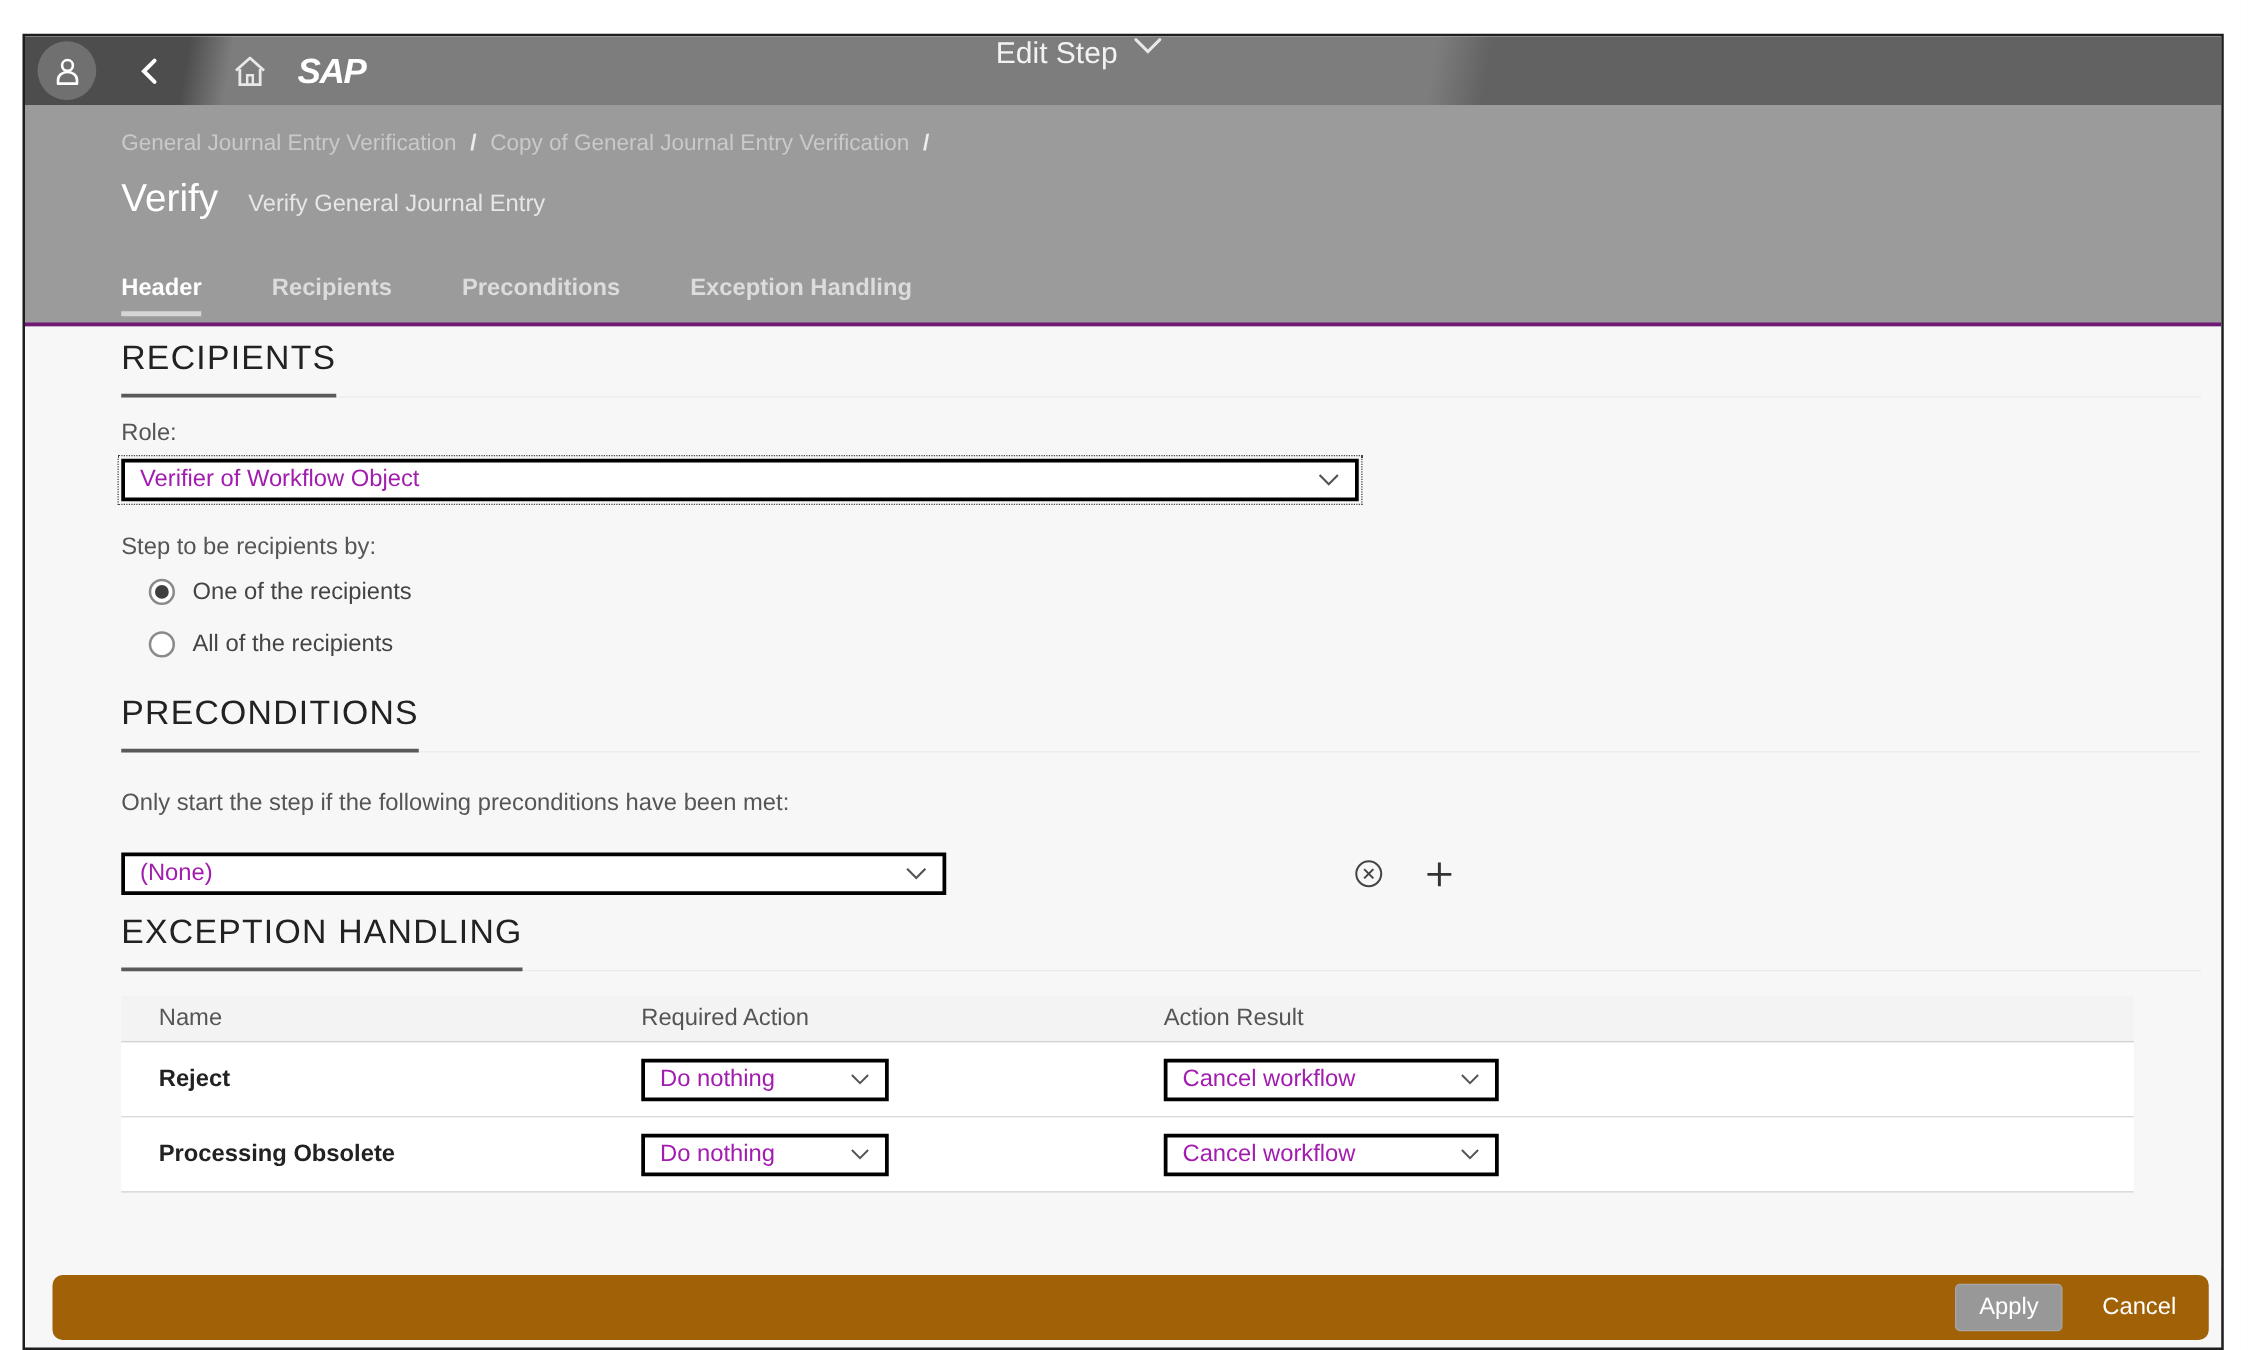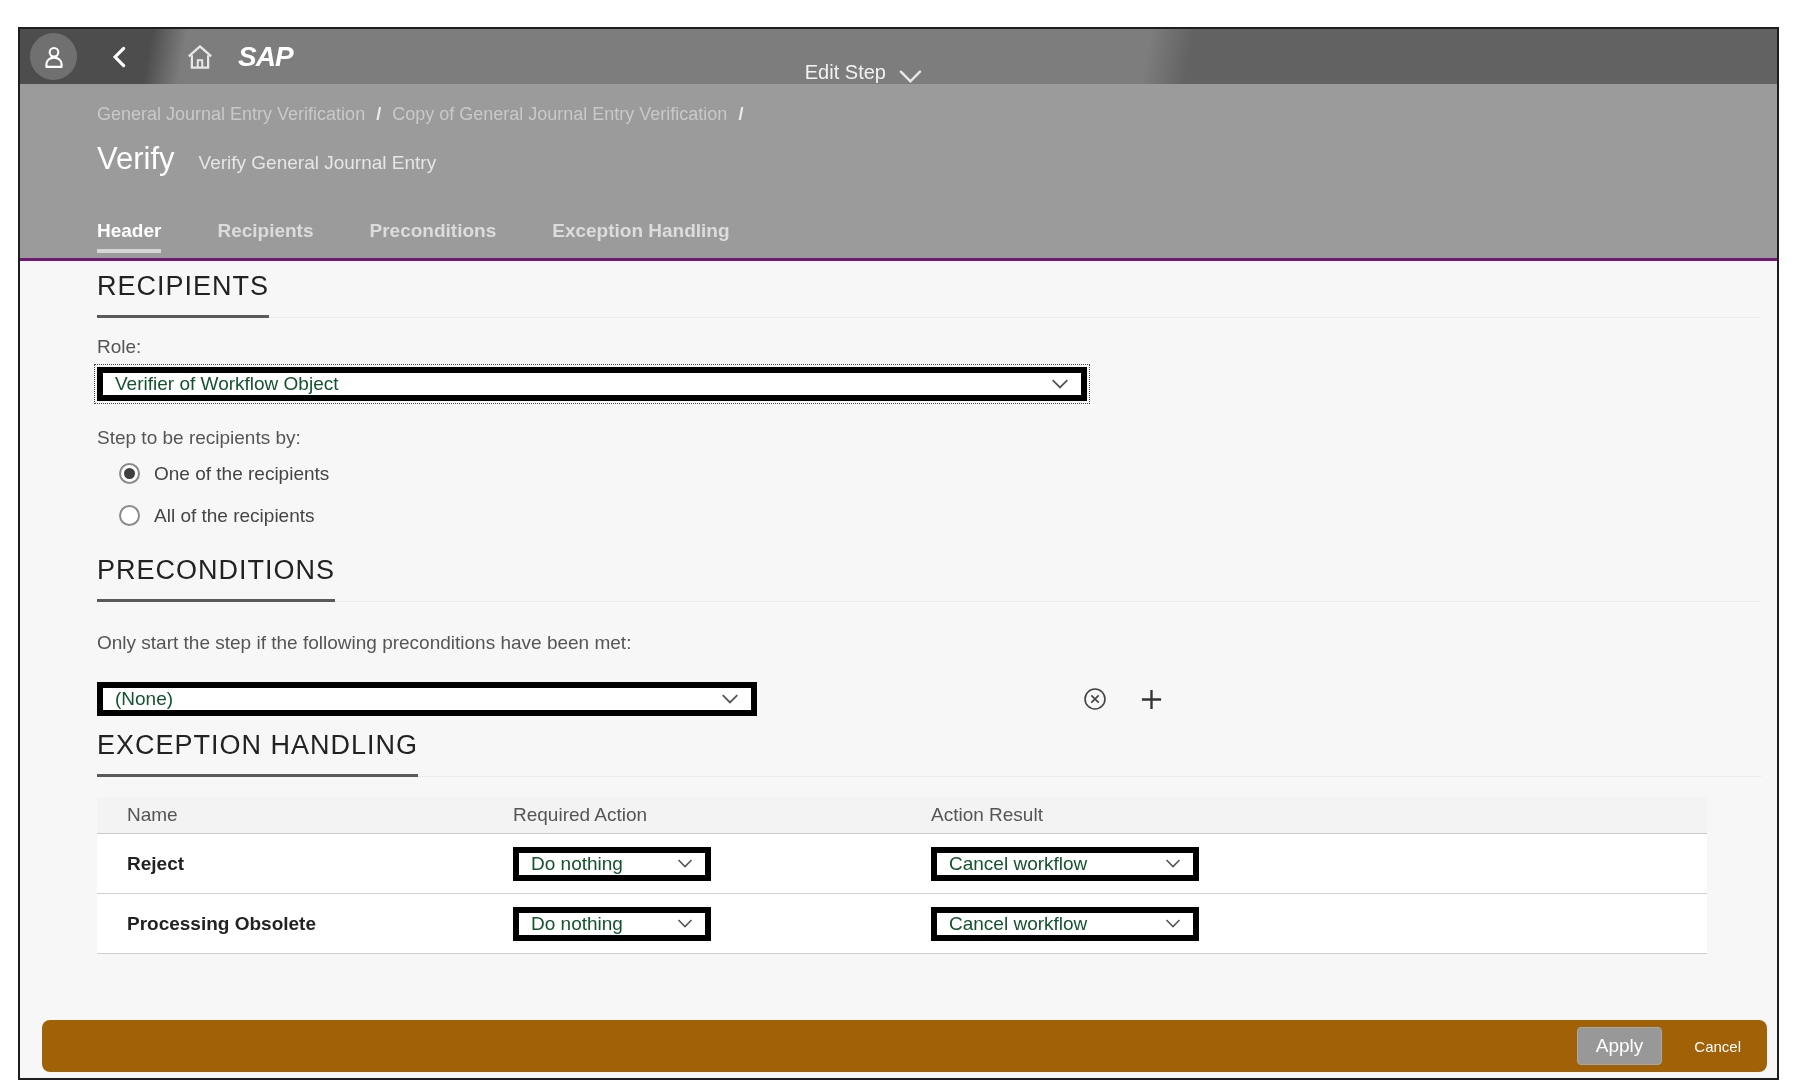--- a/index.html
+++ b/index.html
@@ -13,21 +13,21 @@
            background:linear-gradient(100deg,#4d4d4d 0%,#4d4d4d 7.5%,#7d7d7d 9.5%,#7d7d7d 64%,#626262 66.5%,#626262 100%); }
   .avatar { position:absolute; left:10px; top:4px; width:47px; height:47px; border-radius:50%;
             background:#707070; display:flex; align-items:center; justify-content:center; cursor:pointer; }
   .shell-btn { position:absolute; top:0; height:55px; display:flex; align-items:center; justify-content:center;
                background:transparent; border:none; cursor:pointer; }
   .btn-back { left:78px; width:44px; }
   .btn-home { left:156px; width:48px; }
   .sap-logo { position:absolute; left:218px; top:0; height:55px; display:flex; align-items:center;
               color:#fff; font-size:28px; font-weight:800; letter-spacing:-1px; font-style:italic; }
   .shell-title { position:absolute; left:48%; top:0; height:55px; transform:translateX(-50%);
-                 display:flex; align-items:flex-end; gap:12px; color:#f2f2f2; font-size:20px; cursor:pointer; }
+                 display:flex; align-items:flex-start; gap:12px; color:#f2f2f2; font-size:24px; cursor:pointer; }
 
   
   .subheader { flex:0 0 177px; background:#9b9b9b; border-bottom:3px solid #701a75; padding-left:77px; position:relative; }
   .breadcrumb { margin-top:20px; font-size:18px; color:#c9c9c9; }
   .breadcrumb .crumb { cursor:pointer; }
   .breadcrumb .sep { color:#ededed; font-weight:700; margin:0 6px; }
   .titlerow { margin-top:16px; display:flex; align-items:baseline; }
   .page-title { color:#fff; font-size:31px; font-weight:400; }
   .page-subtitle { color:#e6e6e6; font-size:19px; margin-left:24px; }
   .tabs { position:absolute; left:77px; bottom:0; display:flex; gap:56px; }
@@ -38,22 +38,22 @@
   
   .content { flex:1 1 auto; background:#f7f7f7; padding-left:77px; overflow:hidden; }
   .sec-head-row { border-bottom:1px solid #ececec; margin-right:16px; }
   .sec-head { display:inline-block; font-size:27px; font-weight:400; color:#222; letter-spacing:1px;
               padding-bottom:13px; border-bottom:3px solid #5a5a5a; margin-bottom:-1px; }
   .mt-sec1 { margin-top:10px; }
   .mt-sec2 { margin-top:22px; }
   .mt-sec3 { margin-top:14px; }
 
   .field-label { font-size:19px; color:#555; margin-top:18px; }
-  .sel { background:#fff; border:6px solid #000000; height:34px; display:flex; align-items:center;
-         justify-content:space-between; padding:0 12px; font-size:19px; color:#14532d; cursor:pointer; }
+  .sel { background:#fff; border:3px solid #000000; height:34px; display:flex; align-items:center;
+         justify-content:space-between; padding:0 12px; font-size:19px; color:#a21caf; cursor:pointer; }
   .sel-role { width:990px; margin-top:9px; outline:1px dotted #444; outline-offset:2px; }
   .group-label { font-size:19px; color:#555; margin-top:26px; }
   .radio-row { display:flex; align-items:flex-start; margin-top:14px; margin-left:22px; height:28px; cursor:pointer; }
   .radio { width:21px; height:21px; border-radius:50%; border:2px solid #8a8a8a; background:#fff;
            display:inline-flex; align-items:center; justify-content:center; }
   .radio.checked::after { content:""; width:11px; height:11px; border-radius:50%; background:#3f3f3f; }
   .radio-label { font-size:19px; color:#444; margin-left:14px; }
 
   .desc-text { font-size:19px; color:#555; margin-top:30px; }
   .precond-row { display:flex; align-items:center; margin-top:28px; }
@@ -74,21 +74,21 @@
   .t-row .c-name { color:#222; font-weight:700; }
   .sel-req { width:198px; }
   .sel-res { width:268px; }
   .t-row .sel { position:absolute; top:50%; transform:translateY(-50%); }
 
   
   .footerbar { flex:0 0 52px; margin:6px 10px 6px 22px; background:#a16207; border-radius:8px;
                display:flex; align-items:center; justify-content:flex-end; gap:32px; padding-right:26px; }
   .apply-btn { background:#989898; border:1px solid #a8a8a8; border-radius:4px; color:#fff;
                font-size:19px; padding:7px 18px; cursor:pointer; font-family:inherit; }
-  .cancel-btn { background:transparent; border:none; color:#fff; font-size:15px; cursor:pointer; font-family:inherit; }
+  .cancel-btn { background:transparent; border:none; color:#fff; font-size:19px; cursor:pointer; font-family:inherit; }
 
   svg { display:block; }
 </style>
 </head>
 <body>
 
 <div class="stage">
   <div class="app">
 
     <header class="shell">

